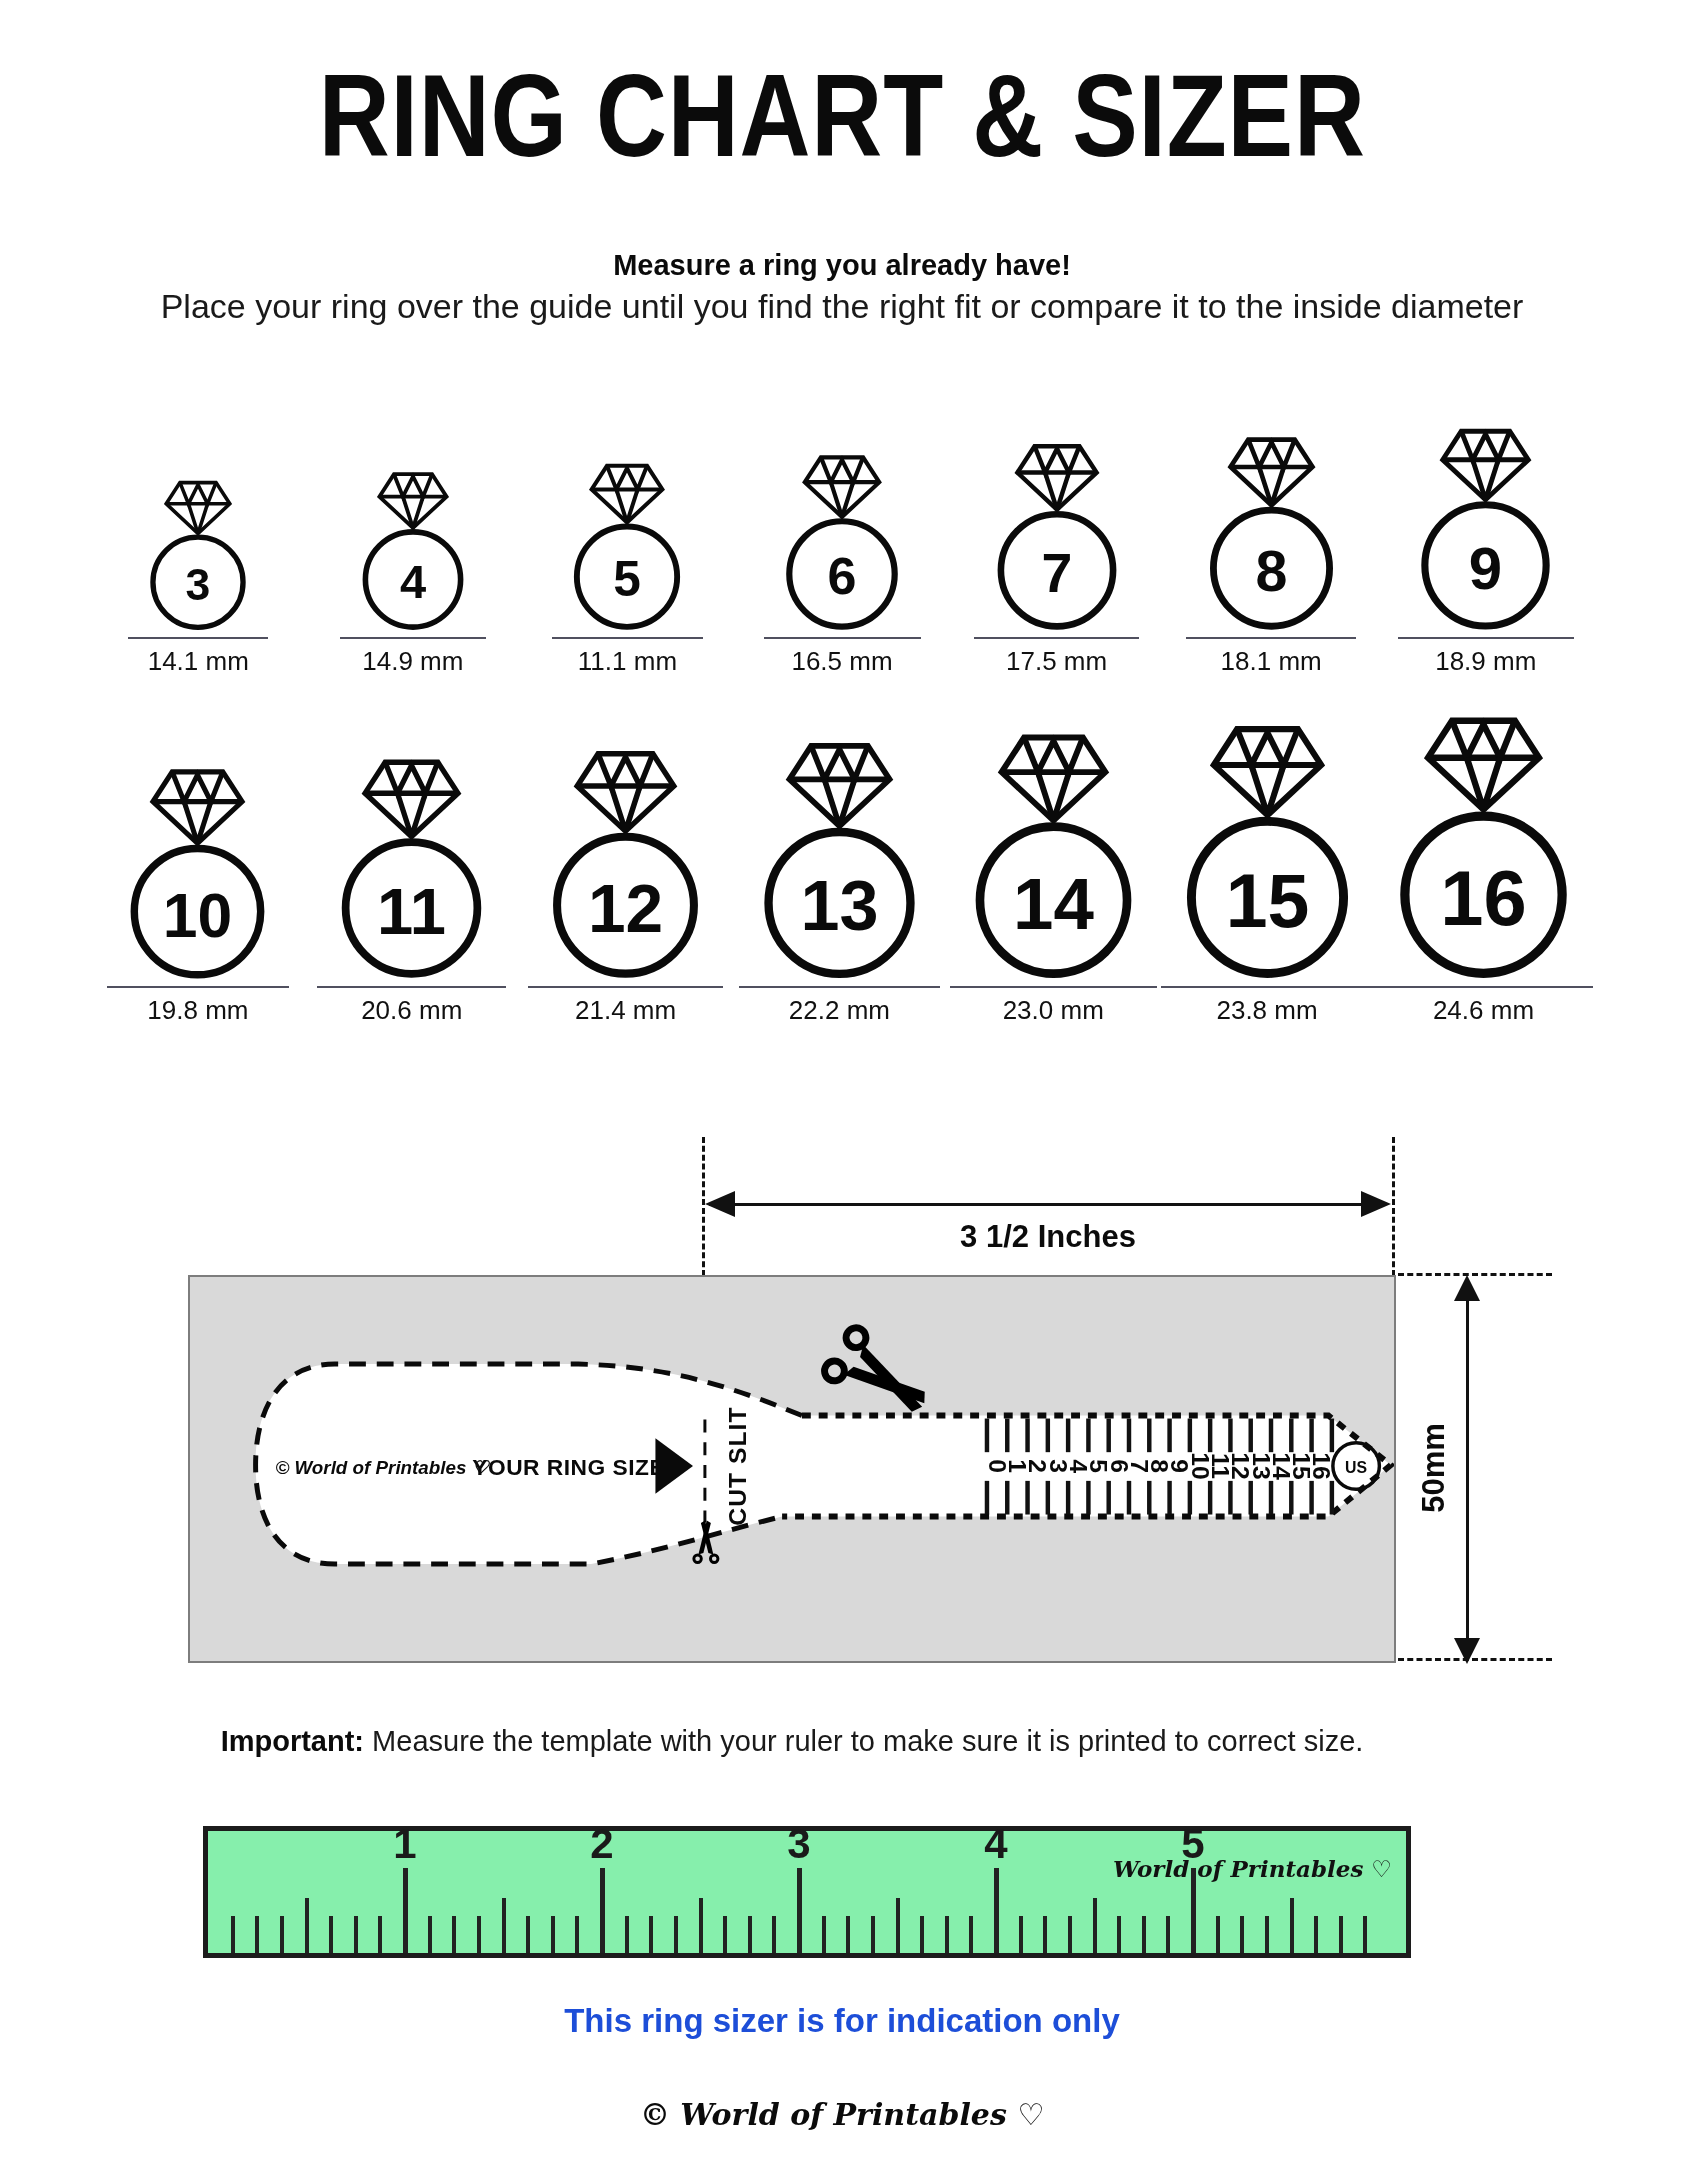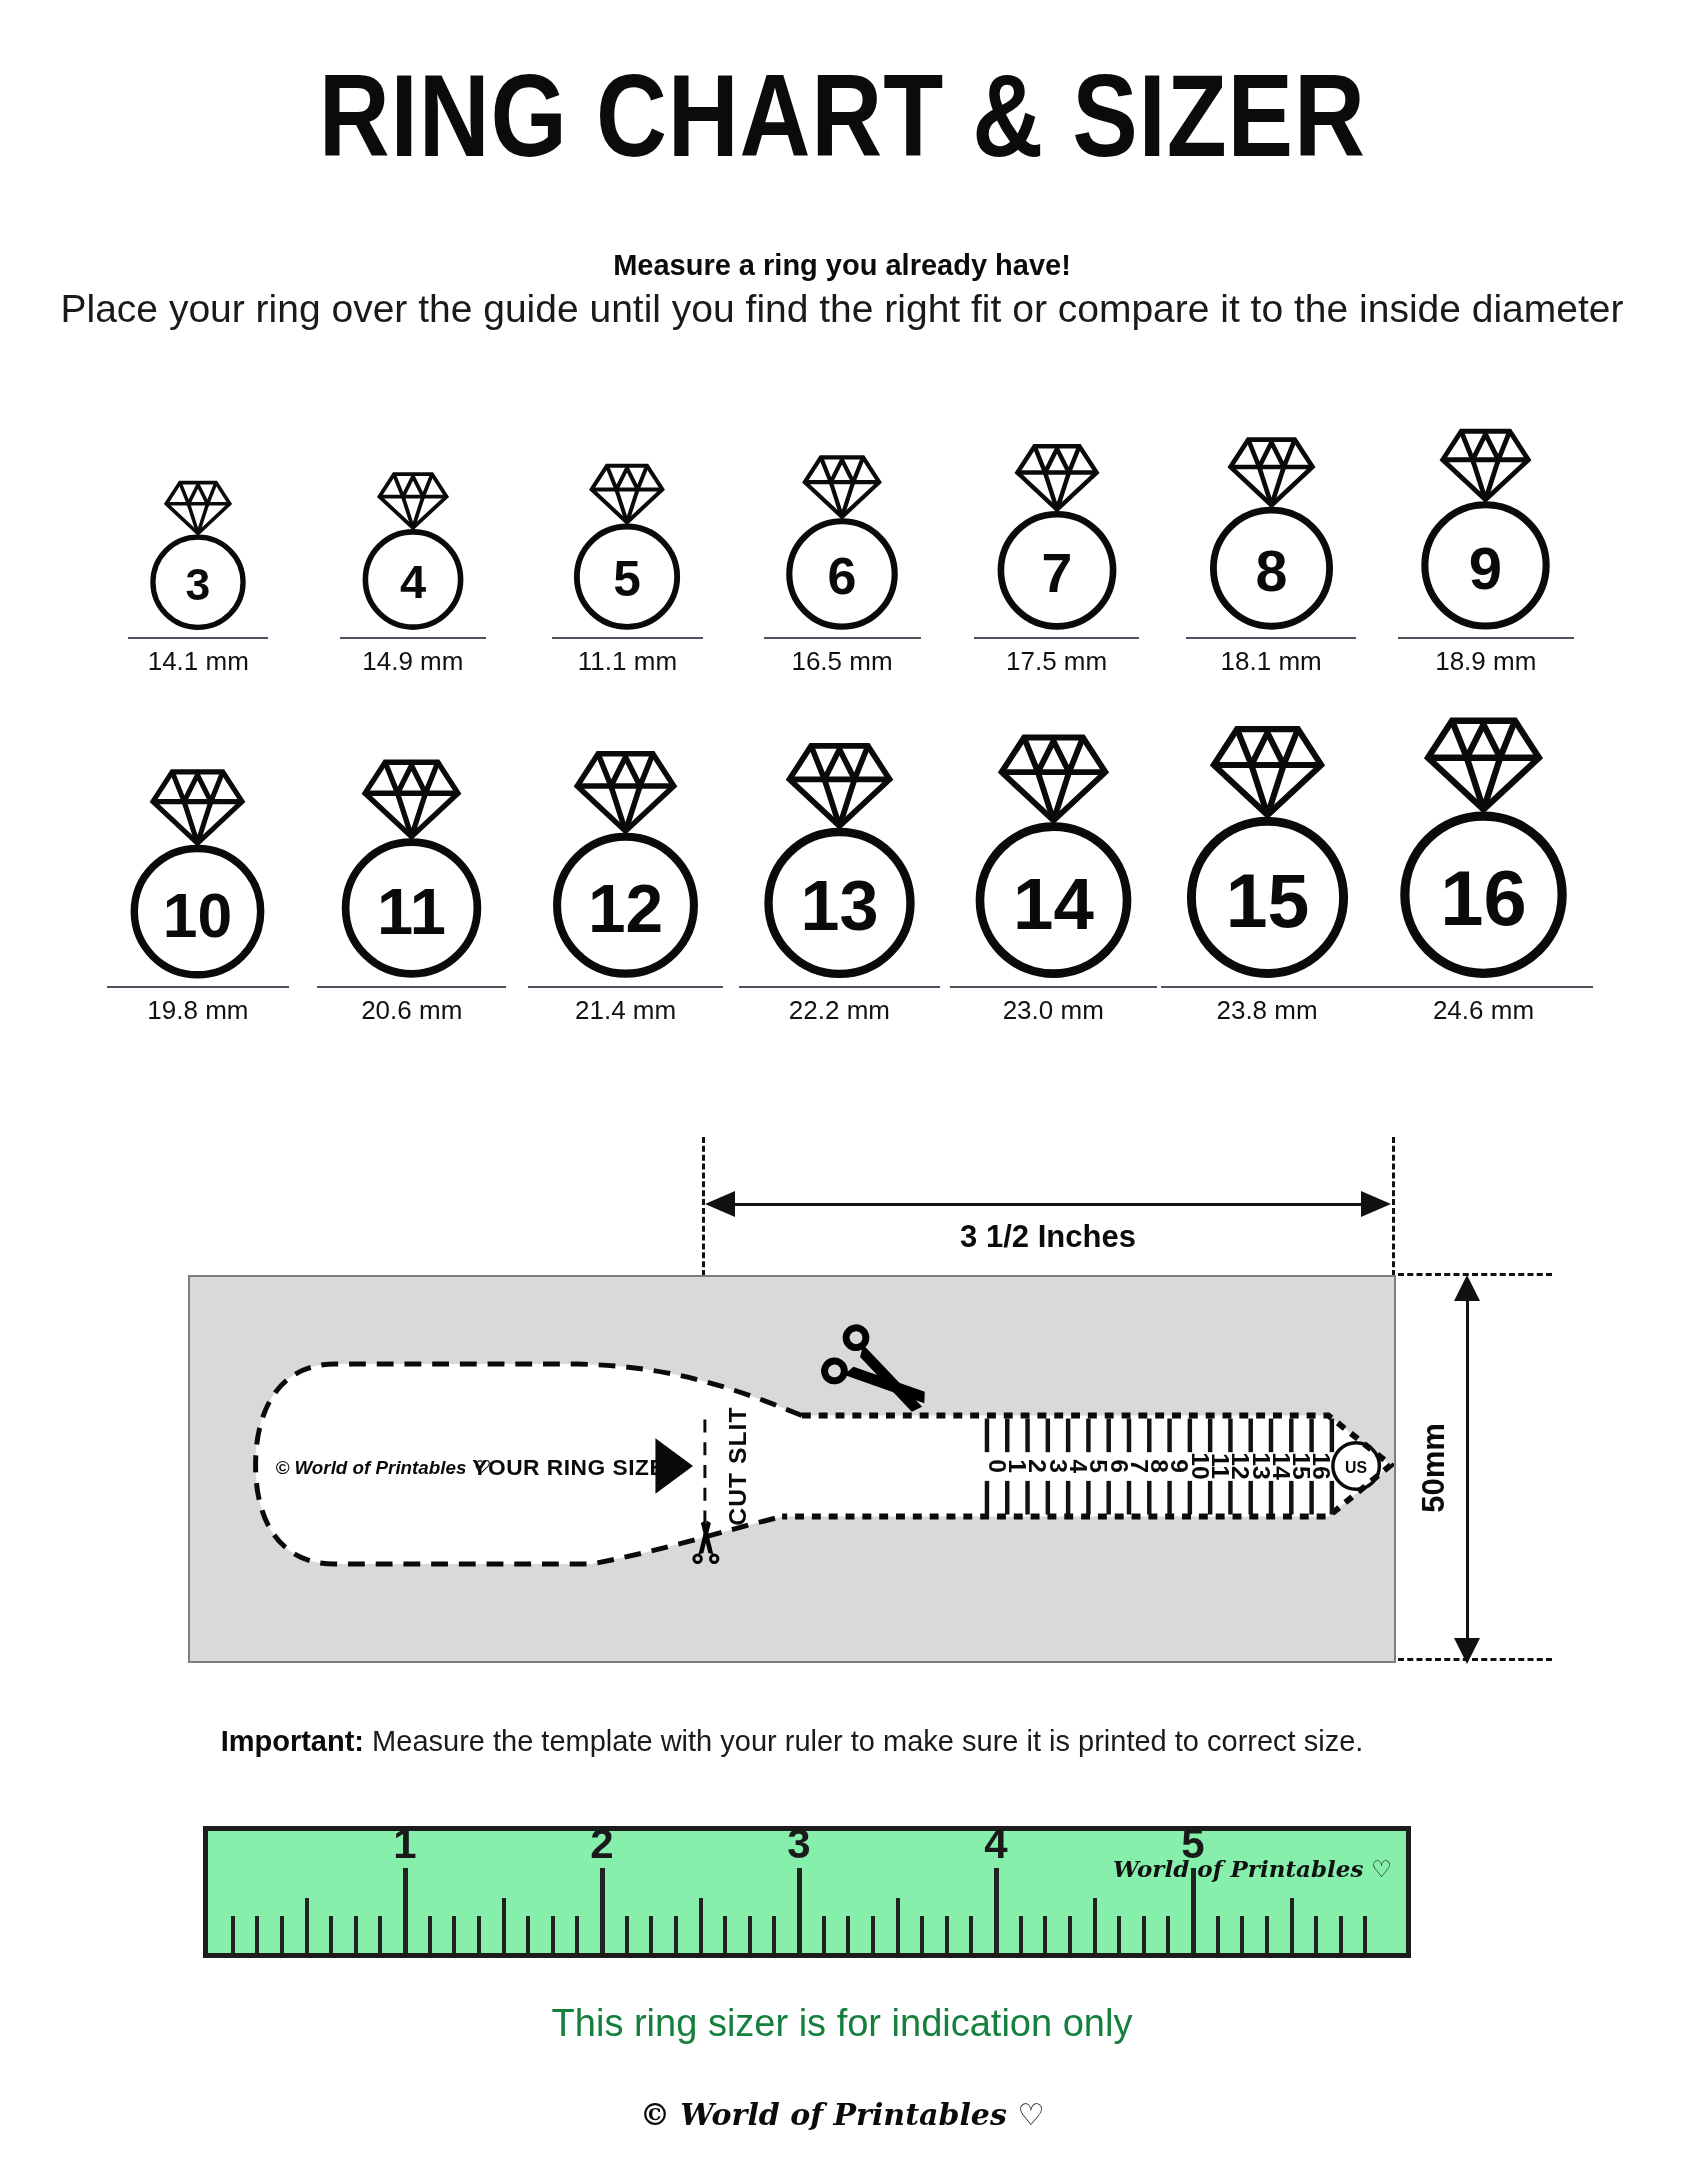--- a/index.html
+++ b/index.html
@@ -6,21 +6,21 @@
   #page{position:relative;width:1684px;height:2178px;background:#ffffff;overflow:hidden;
         font-family:"Liberation Sans",sans-serif;color:#111;}
 
   
   .title-wrap{position:absolute;top:48px;left:0;width:100%;display:flex;justify-content:center;}
   .title{font-size:117px;font-weight:bold;letter-spacing:1px;transform:scaleX(.84);
          transform-origin:center;white-space:nowrap;color:#0b0b0b;}
   .intro-bold{position:absolute;top:249px;left:0;width:100%;text-align:center;
               font-size:29px;font-weight:bold;color:#0b0b0b;}
   .intro-text{position:absolute;top:287px;left:0;width:100%;text-align:center;
-              font-size:39px;color:#1a1a1a;}
+              font-size:34px;color:#1a1a1a;}
 
   
   .ring-row{position:absolute;left:91px;width:1502px;display:flex;}
   .ring-row.row1{top:392px;height:285px;}
   .ring-row.row2{top:681px;height:345px;}
   .ring-col{flex:1 1 0;display:flex;flex-direction:column;align-items:center;justify-content:flex-end;}
   .ring-underline{height:2px;background:#50505f;margin-top:6px;}
   .ring-mm{font-size:26px;color:#111;margin-top:6px;line-height:32px;}
 
   
@@ -47,21 +47,21 @@
   .important-line .lbl{font-weight:bold;color:#0b0b0b;}
 
   .ruler{position:absolute;left:203px;top:1826px;width:1208px;height:132px;background:#86efac;
          border:5px solid #1c1c1c;box-sizing:border-box;}
   .ruler-inner{position:relative;width:100%;height:100%;}
   .rtick{position:absolute;bottom:0;background:#222;}
   .rnum{position:absolute;bottom:85px;transform:translateX(-50%);font-size:42px;font-weight:600;color:#1a1a1a;}
   .ruler-brand{position:absolute;top:24px;right:14px;font-family:"DejaVu Serif",serif;font-style:italic;
                font-weight:bold;font-size:23px;color:#111;white-space:nowrap;}
 
-  .footer-bold{position:absolute;top:2002px;left:0;width:100%;text-align:center;font-size:38px;font-weight:normal;color:#15803d;}
+  .footer-bold{position:absolute;top:2002px;left:0;width:100%;text-align:center;font-size:33px;font-weight:bold;color:#1d4ed8;}
   .footer-text{position:absolute;top:2041px;left:0;width:100%;text-align:center;font-size:30px;color:#1a1a1a;}
   .footer-logo{position:absolute;top:2097px;left:0;width:100%;text-align:center;
                font-family:"DejaVu Serif",serif;font-style:italic;font-weight:bold;font-size:30px;color:#0b0b0b;}
 
   svg text{font-family:"Liberation Sans",sans-serif;}
 </style>
 </head>
 <body>
 
 <div id="page">

